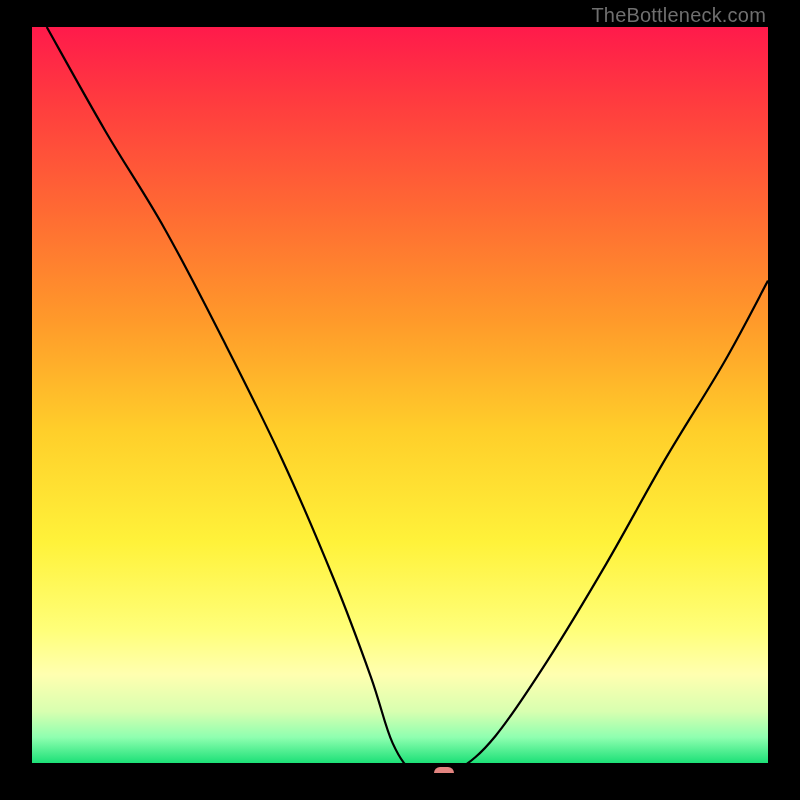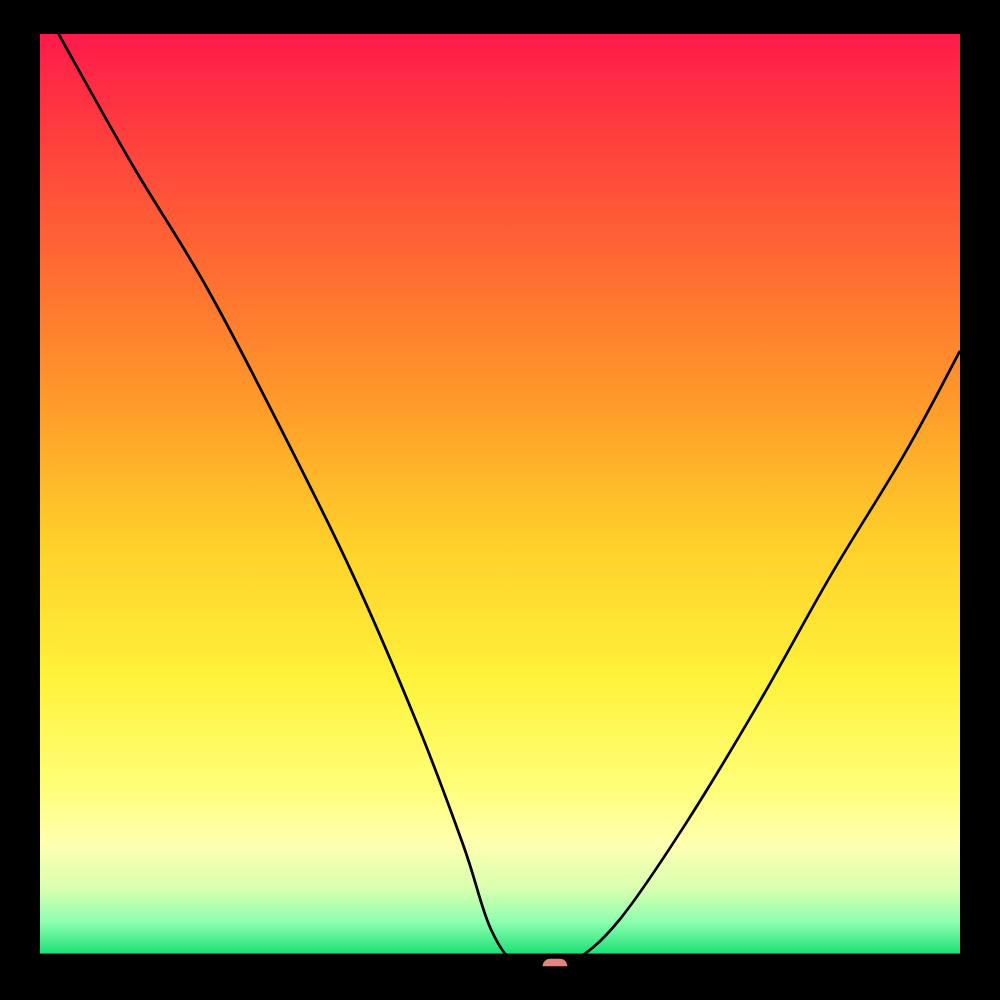--- a/index.html
+++ b/index.html
@@ -79,13 +79,14 @@
       <rect x="0" y="0" width="100" height="100" fill="url(#bg)"></rect>
     </svg>
 
     <svg class="curve-svg" viewBox="0 0 100 100" preserveAspectRatio="none">
       <path id="curve-path" d="M 2 0 C 3.44 2.52, 7.12 9.14, 10 14 C 12.879999999999999 18.86, 15.120000000000001 21.96, 18 27 C 20.88 32.04, 23.12 36.42000000000001, 26 42.00000000000001 C 28.88 47.580000000000005, 31.3 52.24, 34 58 C 36.7 63.76, 38.84 68.78, 41 74 C 43.16 79.22, 44.56 83.04, 46 87 C 47.44 90.96, 47.92 93.66, 49 96 C 50.08 98.34, 50.92 99.28, 52 100 C 53.08 100.72, 53.92000000000001 100.09, 55.00000000000001 100 C 56.080000000000005 99.91, 56.559999999999995 100.4, 57.99999999999999 99.5 C 59.43999999999999 98.6, 60.839999999999996 97.61, 63 95 C 65.16 92.39, 67.3 89.14, 70 85 C 72.7 80.86, 75.12 76.86, 78 72 C 80.88 67.14, 83.12 62.86, 86 58 C 88.88 53.14, 91.48 49.31999999999999, 94 44.99999999999999 C 96.52 40.67999999999999, 98.92 35.98, 100 34" fill="none" stroke="#000000" stroke-width="2.2" vector-effect="non-scaling-stroke"></path>
     </svg>
 
     <div id="marker" class="marker" style="left: 56%; top: 100%; background: rgb(226, 132, 128);"></div>
   </div>
 
+  <div class="watermark">TheBottleneck.com</div>
 </div>
 
 </body></html>

